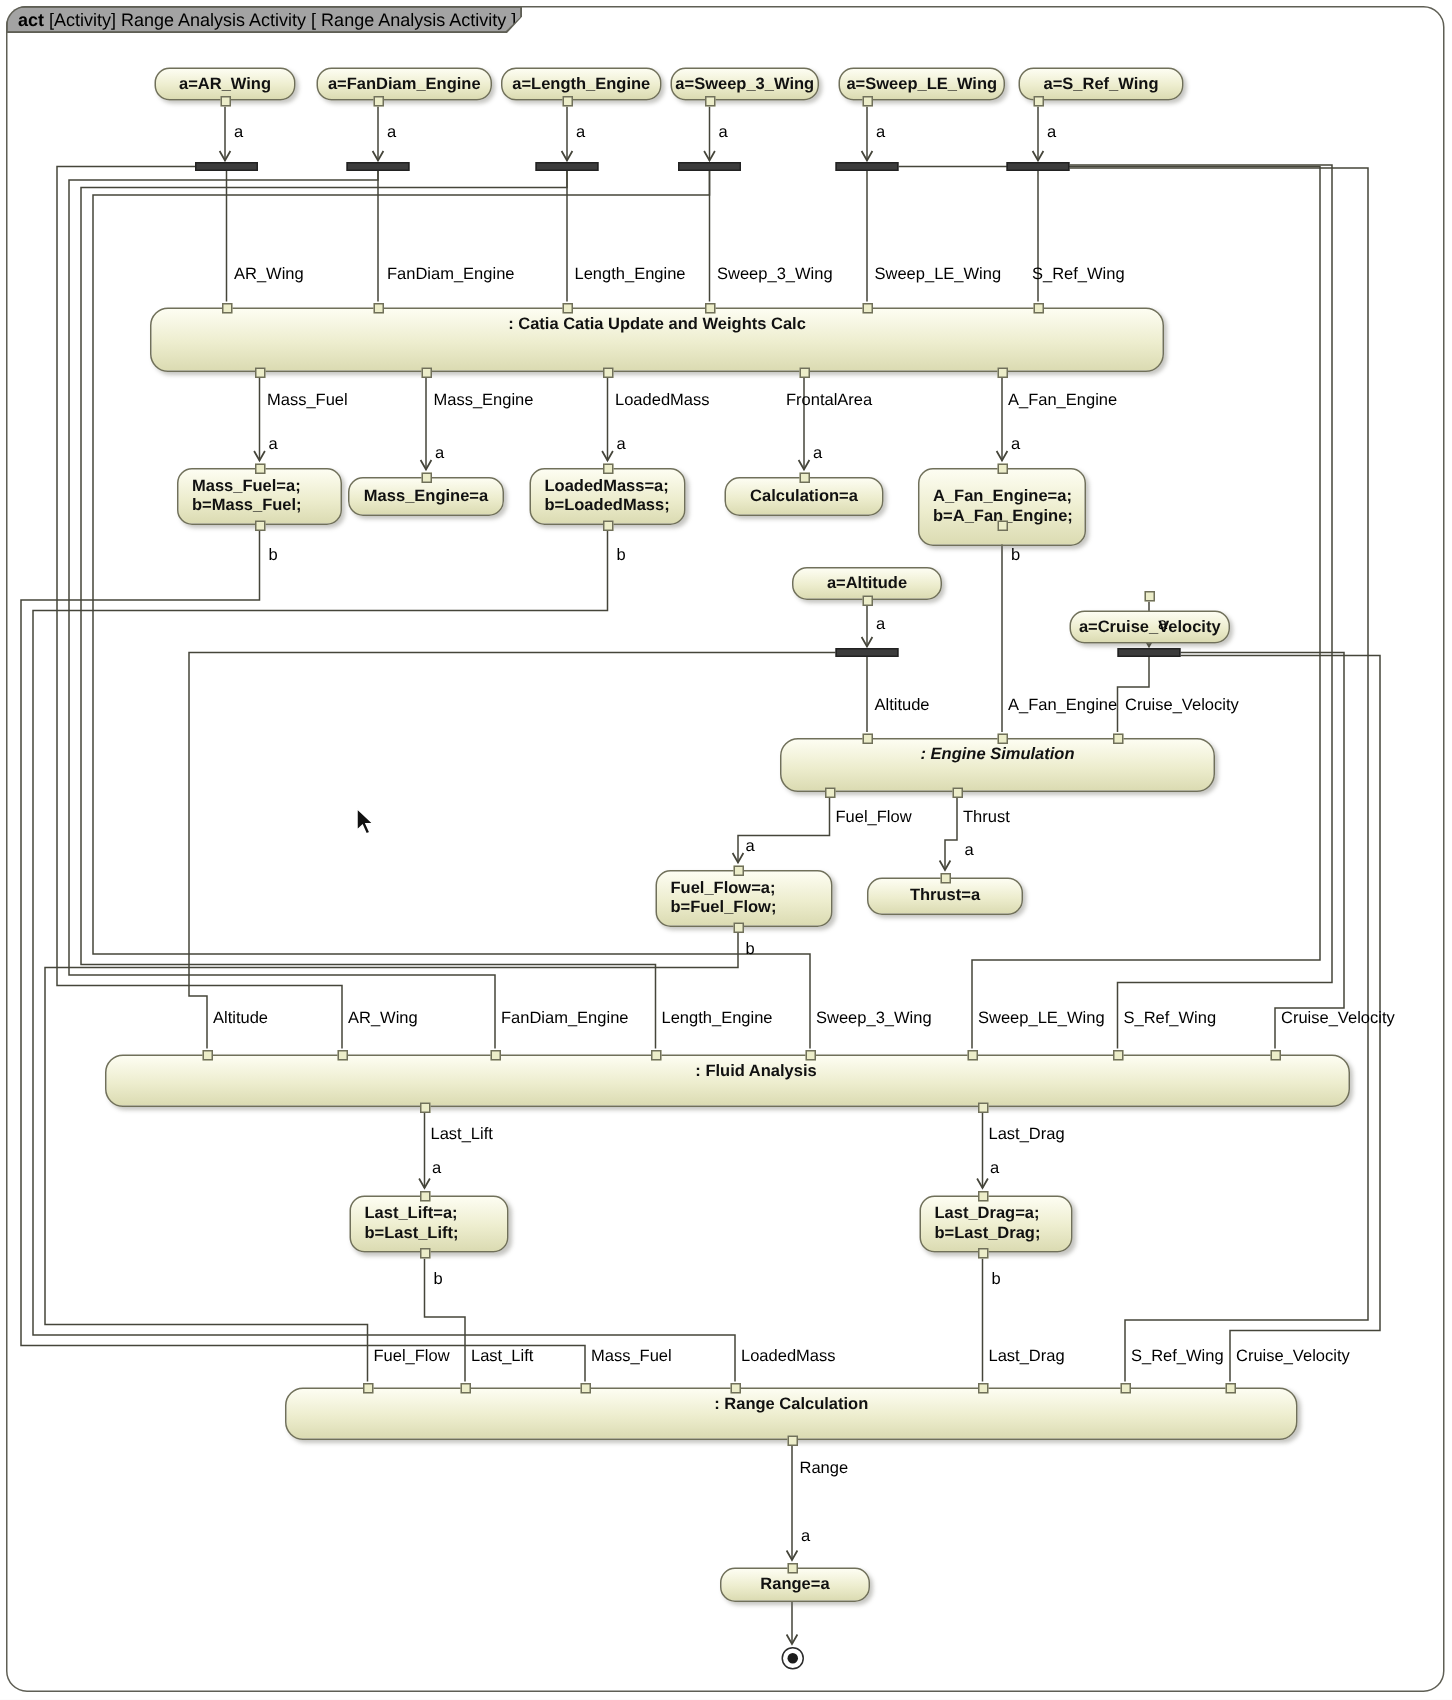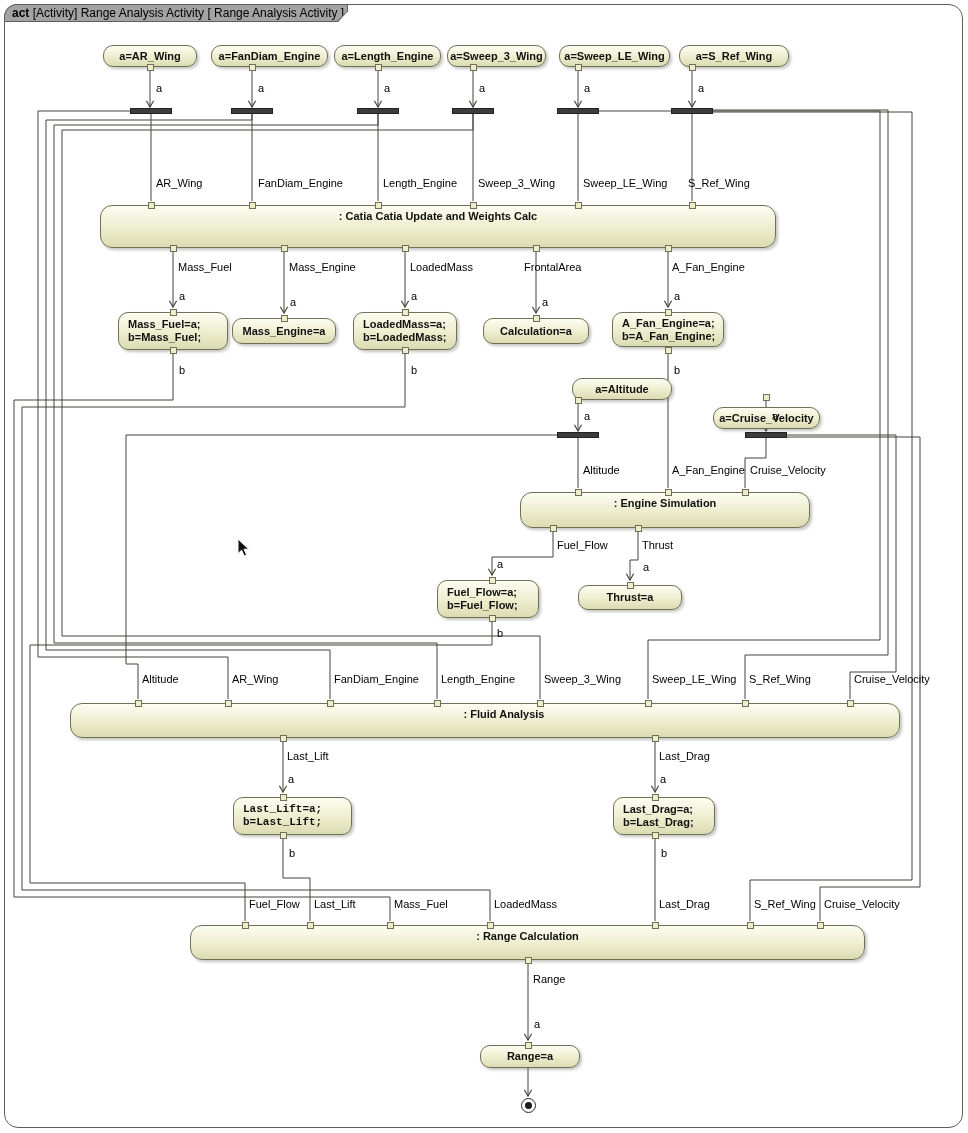--- a/index.html
+++ b/index.html
@@ -115,44 +115,44 @@
       <div class="node value" style="left: 232px; top: 318px; width: 104px; height: 26px;">
         <div>Mass_Engine=a</div>
       </div>
       <div class="node value multiline" style="left: 353px; top: 312px; width: 104px; height: 38px;">
         <div>LoadedMass=a;</div>
         <div>b=LoadedMass;</div>
       </div>
       <div class="node value" style="left: 483px; top: 318px; width: 106px; height: 26px;">
         <div>Calculation=a</div>
       </div>
-      <div class="node value multiline" style="left: 612px; top: 312px; width: 112px; height: 35px;">
+      <div class="node value multiline" style="left: 612px; top: 312px; width: 112px; height: 52px;">
         <div>A_Fan_Engine=a;</div>
         <div>b=A_Fan_Engine;</div>
       </div>
-      <div class="node value" style="left: 528px; top: 378px; width: 100px; height: 22px; margin-left: 44px;">
+      <div class="node value" style="left: 528px; top: 378px; width: 100px; height: 22px;">
         <div>a=Altitude</div>
       </div>
       <div class="node value" style="left: 713px; top: 375px; width: 107px; height: 22px; margin-top: 32px;">
         <div>a=Cruise_Velocity</div>
       </div>
-      <div class="node action" style="left: 520px; top: 492px; width: 290px; height: 36px;">
+      <div class="node action" style="left: 520px; top: 492px; width: 290px; height: 36px; font-style: italic;">
         <div>: Engine Simulation</div>
       </div>
-      <div class="node value multiline" style="left: 437px; top: 580px; width: 102px; height: 38px;">
+      <div class="node value multiline" style="left: 437px; top: 580px; width: 118px; height: 38px;">
         <div>Fuel_Flow=a;</div>
         <div>b=Fuel_Flow;</div>
       </div>
       <div class="node value" style="left: 578px; top: 585px; width: 104px; height: 25px;">
         <div>Thrust=a</div>
       </div>
       <div class="node action" style="left: 70px; top: 703px; width: 830px; height: 35px; padding-left: 38px;">
         <div>: Fluid Analysis</div>
       </div>
-      <div class="node value multiline" style="left: 233px; top: 797px; width: 119px; height: 38px; font-family: Liberation Mono, monospace;">
+      <div class="node value multiline" style="left: 233px; top: 797px; width: 106px; height: 38px;">
         <div>Last_Lift=a;</div>
         <div>b=Last_Lift;</div>
       </div>
       <div class="node value multiline" style="left: 613px; top: 797px; width: 102px; height: 38px;">
         <div>Last_Drag=a;</div>
         <div>b=Last_Drag;</div>
       </div>
       <div class="node action" style="left: 190px; top: 925px; width: 675px; height: 35px;">
         <div>: Range Calculation</div>
       </div>

